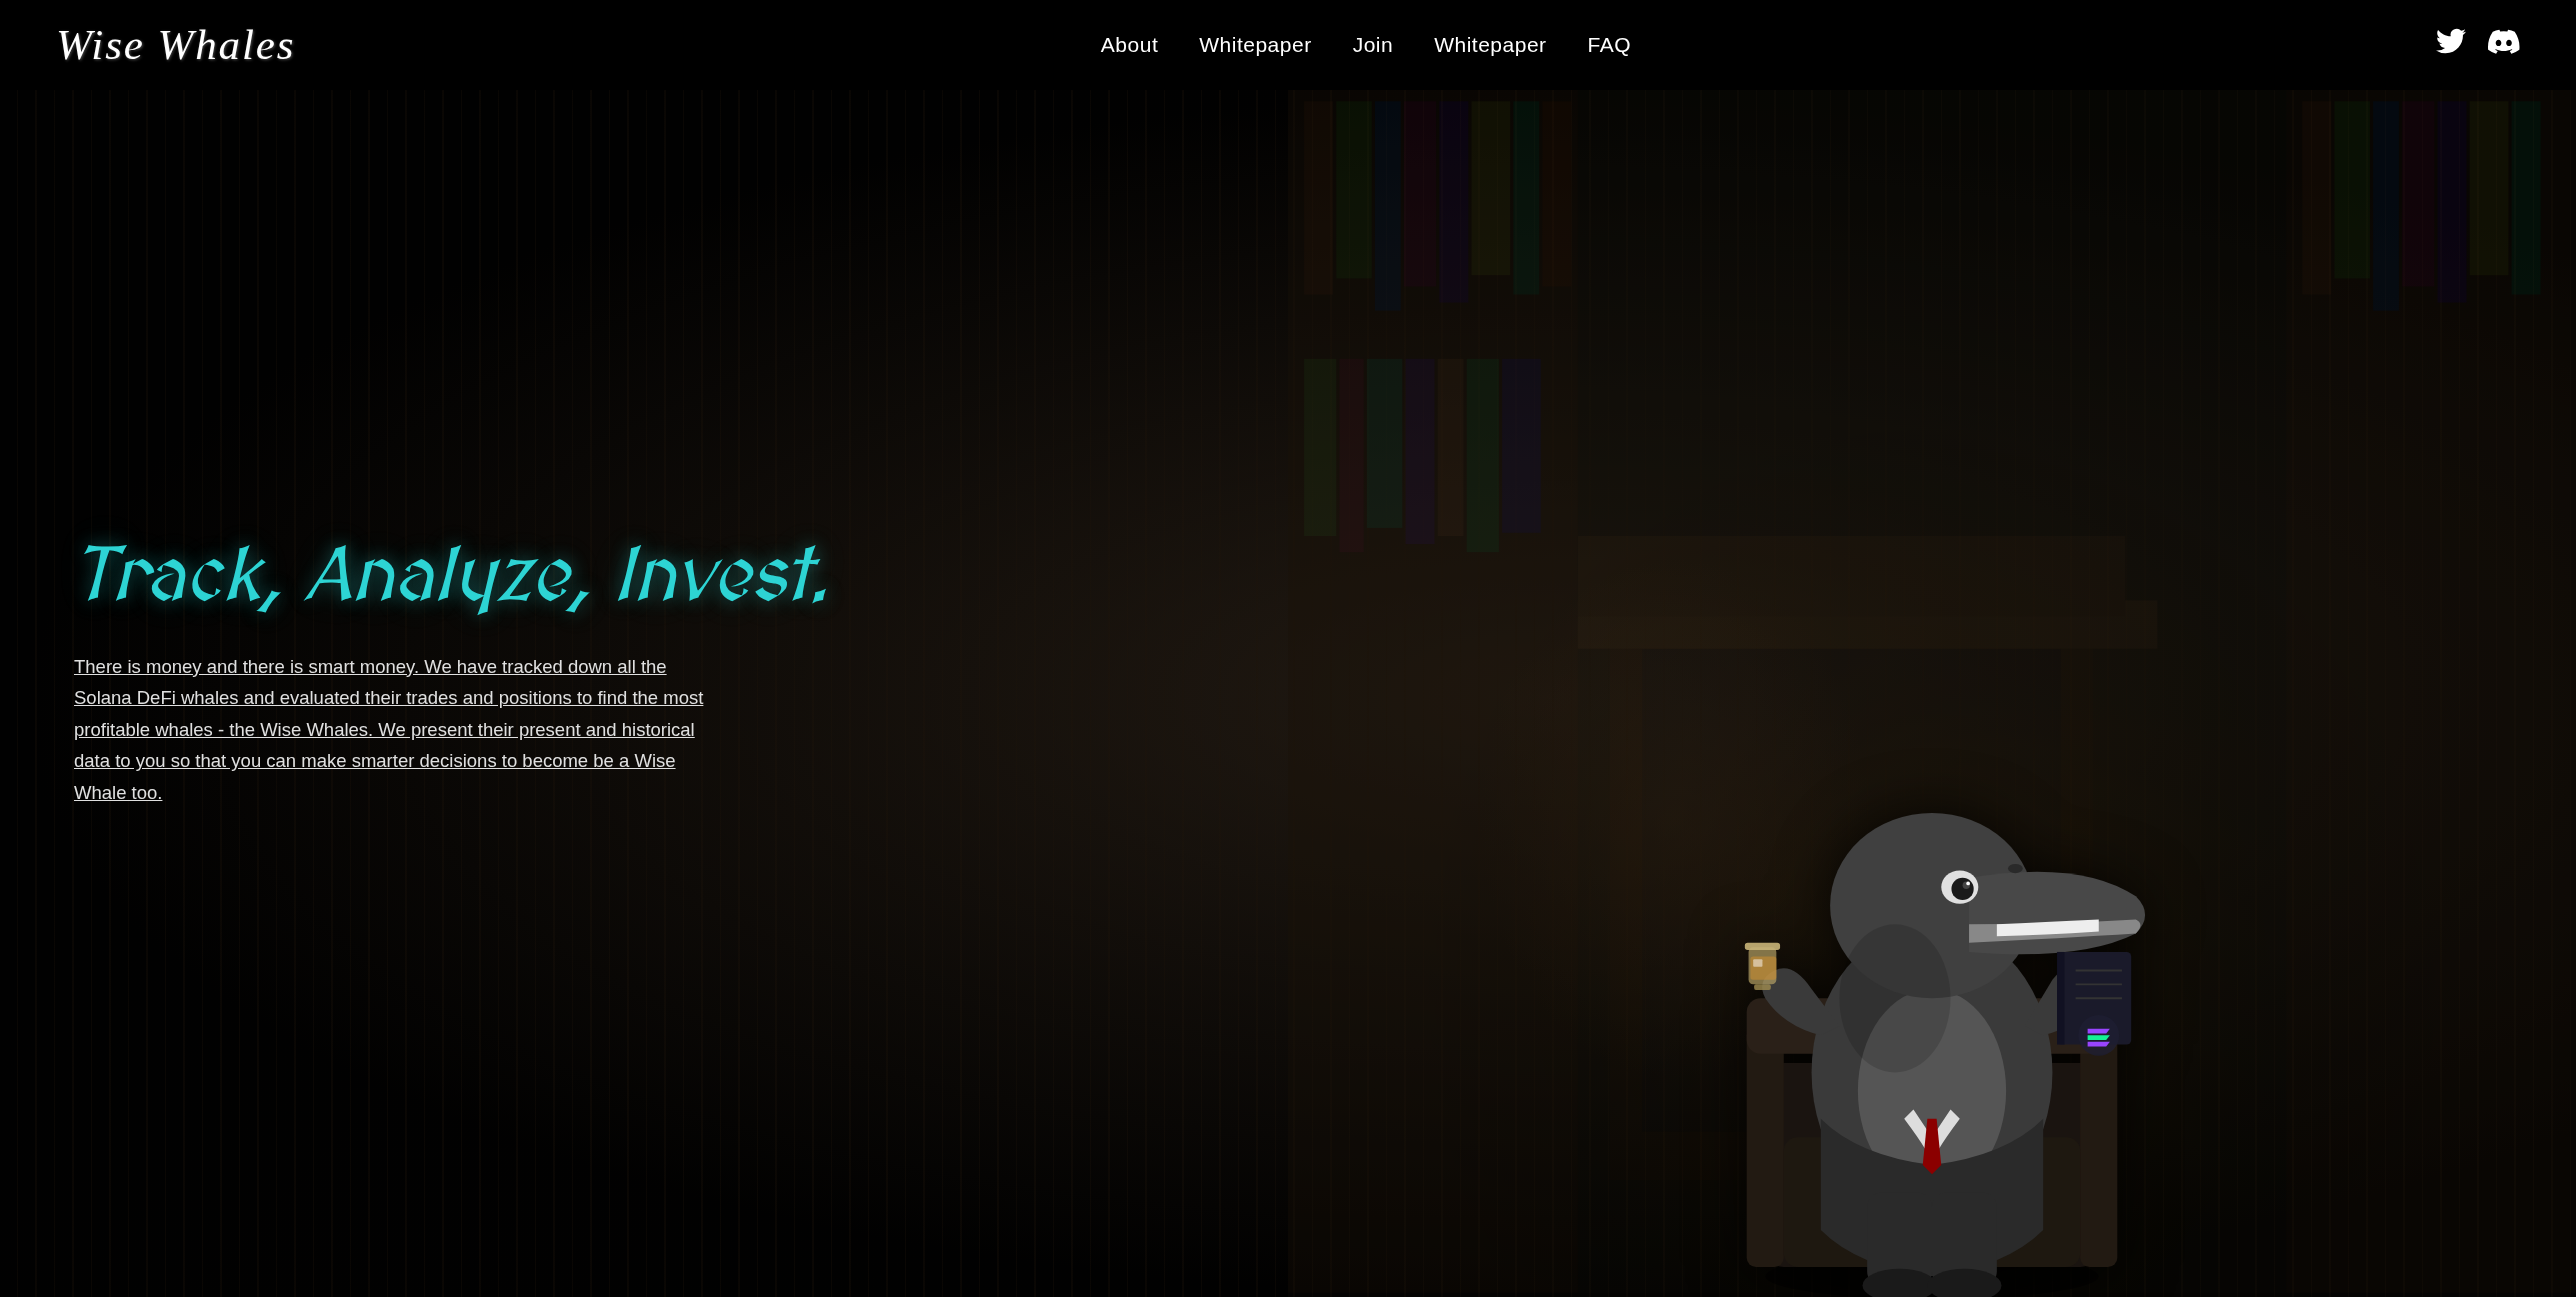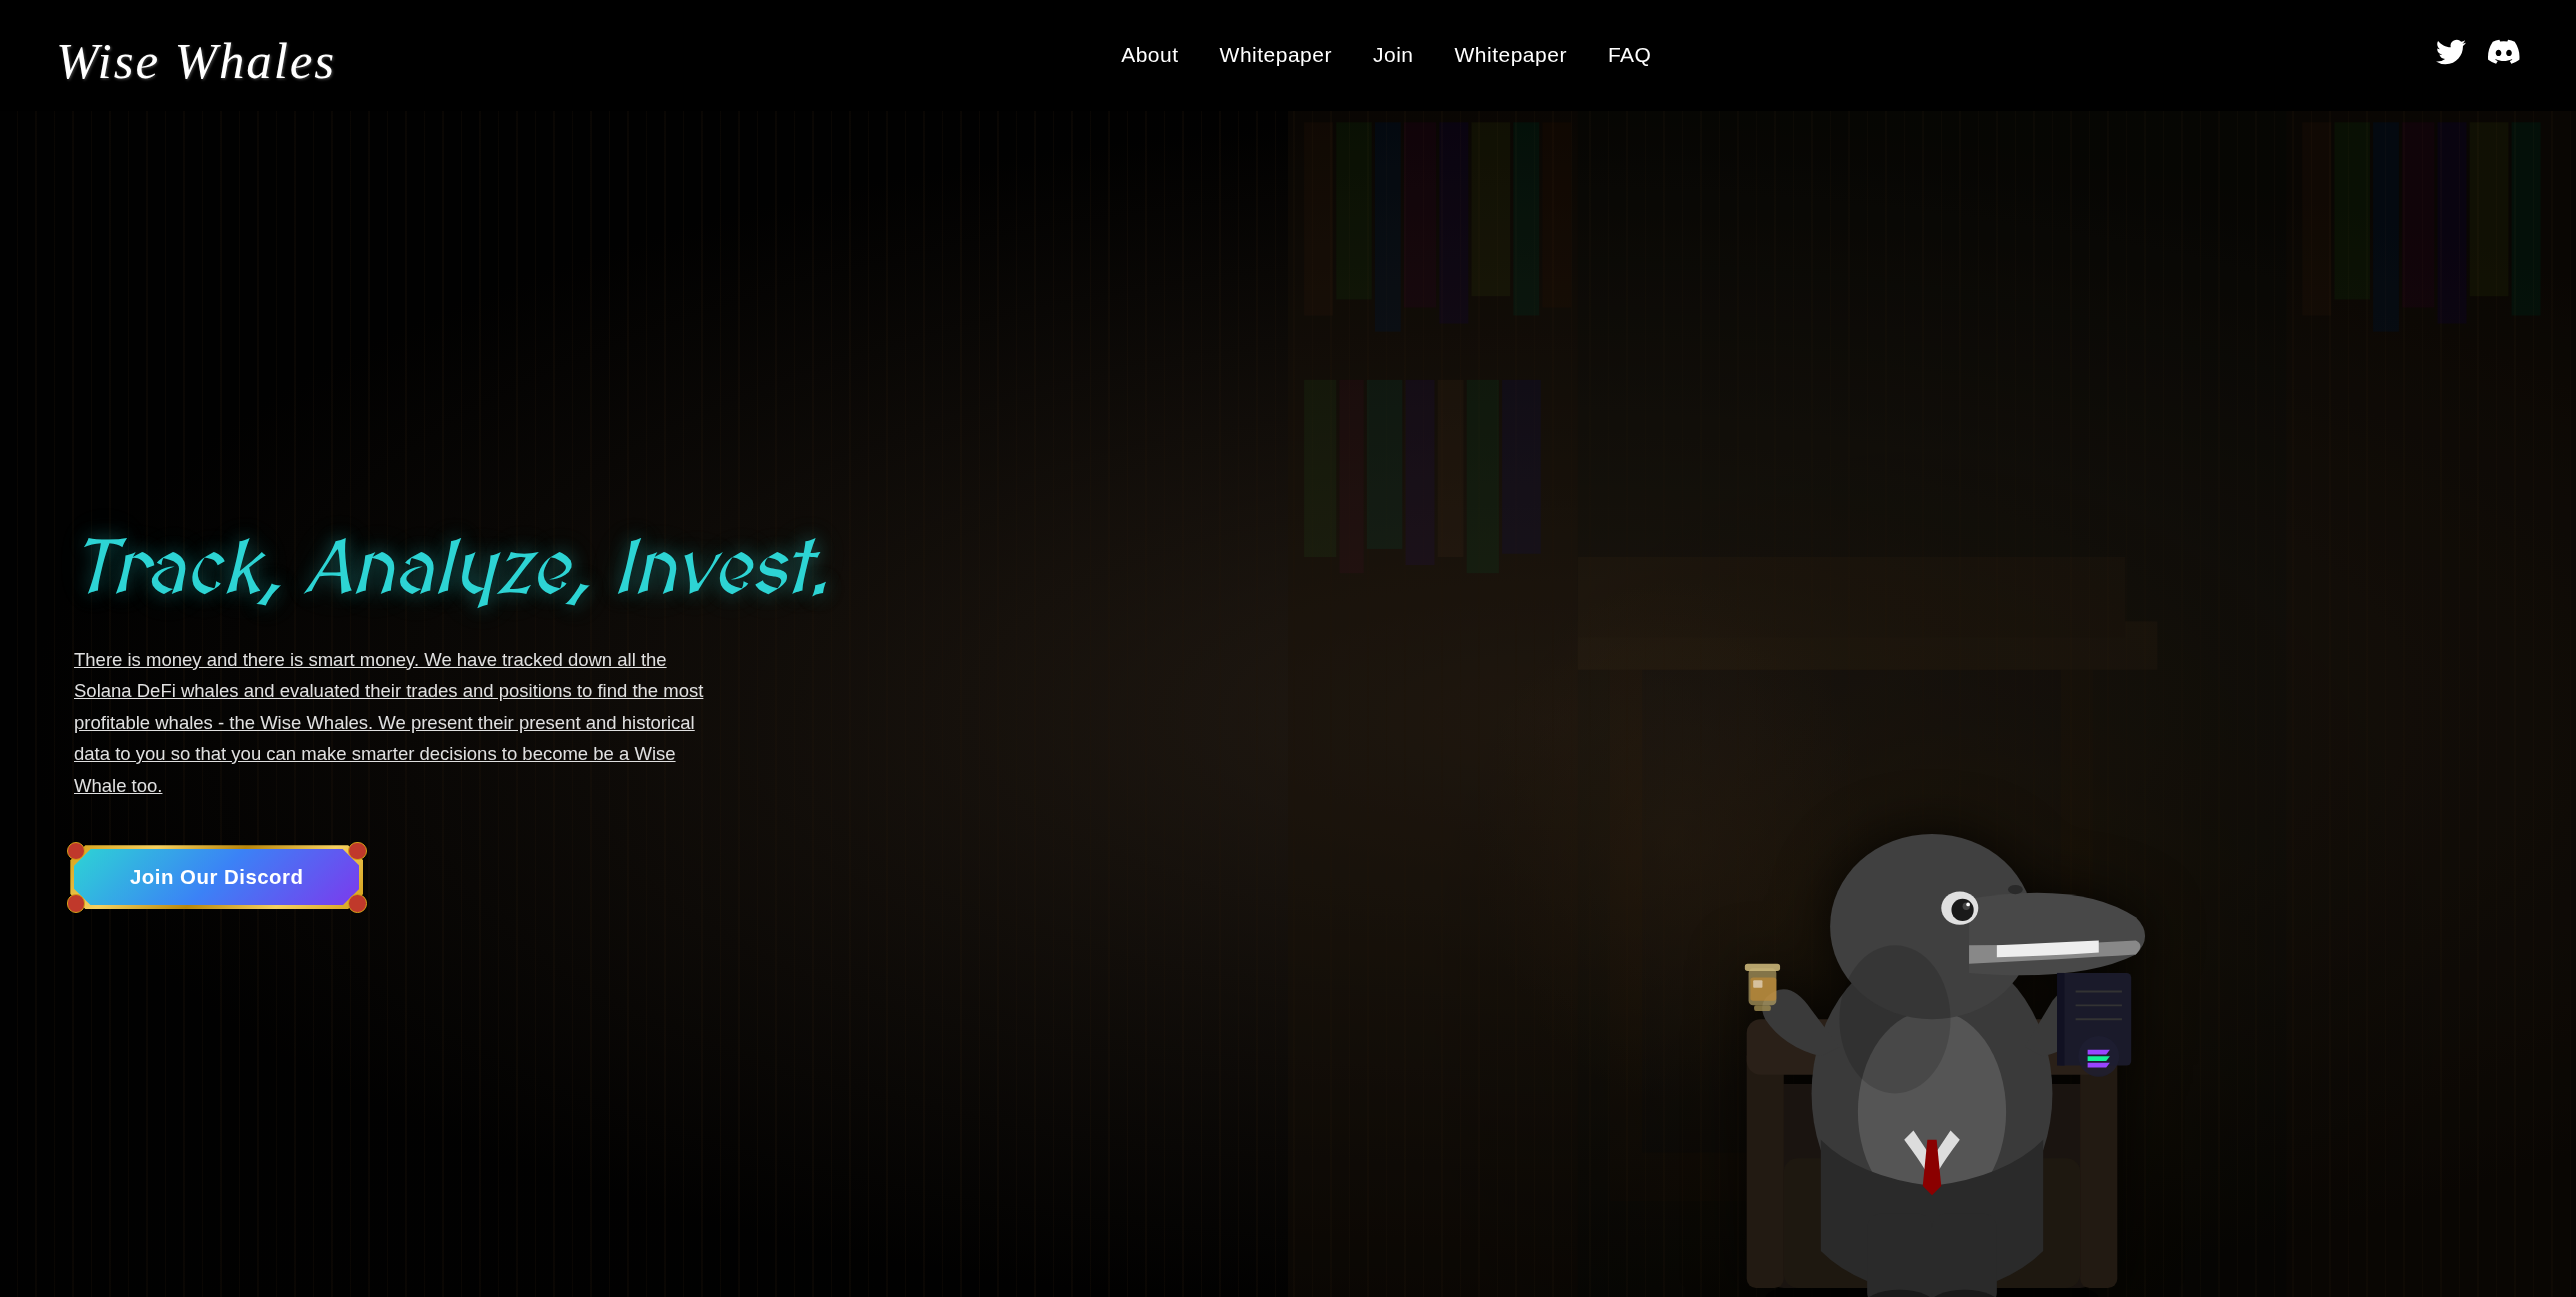--- a/index.html
+++ b/index.html
@@ -18,27 +18,26 @@
       align-items: center;
       justify-content: space-between;
       padding: 20.4px 56px;
       position: relative;
       z-index: 10;
       background: rgba(0,0,0,0.7);
     }
 
     .logo {
       font-family: 'Brush Script MT', cursive;
-      font-size: 51px;
+      font-size: 43px;
       color: #fff;
       letter-spacing: 1.9px;
       font-style: italic;
       text-shadow: 0.9px 0.9px 2.8px rgba(255,255,255,0.3);
       white-space: nowrap;
-      margin-top: 12px;
     }
 
     .nav-links {
       display: flex;
       align-items: center;
       gap: 41px;
       list-style: none;
     }
 
     .nav-links li a {
@@ -310,27 +309,20 @@
       <stop offset="0%" stop-color="#3d2800" stop-opacity="0.8"></stop>
       <stop offset="100%" stop-color="#000000" stop-opacity="0"></stop>
     </radialGradient>
     <rect width="800" height="900" fill="url(#fireGlow)"></rect>
   </svg>
 
   <div class="hero-content">
     <h1 class="hero-title">Track, Analyze, Invest.</h1>
     <p class="hero-description">There is money and there is smart money. We have tracked down all the Solana DeFi whales and evaluated their trades and positions to find the most profitable whales - the Wise Whales. We present their present and historical data to you so that you can make smarter decisions to become be a Wise Whale too.</p>
 
-    <div class="btn-frame">
-      <div class="corner corner-tl"></div>
-      <div class="corner corner-tr"></div>
-      <div class="corner corner-bl"></div>
-      <div class="corner corner-br"></div>
-      <a href="#discord" class="discord-btn">Join Our Discord</a>
-    </div>
   </div>
 
   <div class="whale-container">
     <div class="whale-figure">
       <svg class="whale-svg-container" viewBox="0 0 520 680" preserveAspectRatio="xMidYMax meet">
 
         <ellipse cx="260" cy="650" rx="180" ry="25" fill="rgba(0,0,0,0.6)"></ellipse>
 
         <rect x="80" y="420" width="360" height="220" rx="20" fill="#1a1410"></rect>
         <rect x="60" y="380" width="40" height="260" rx="10" fill="#221a12"></rect>

